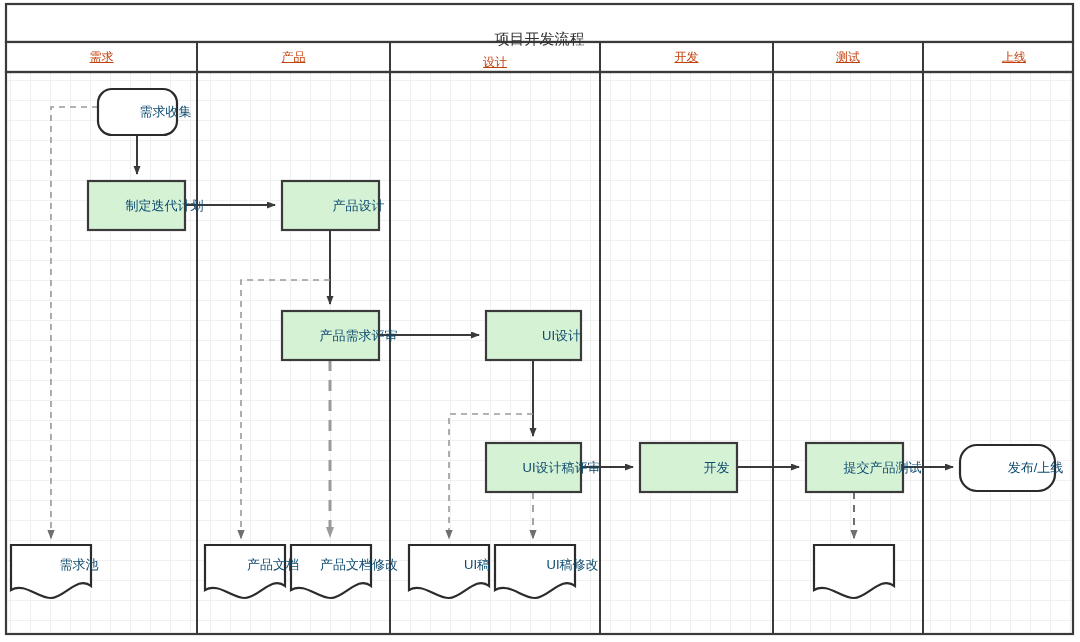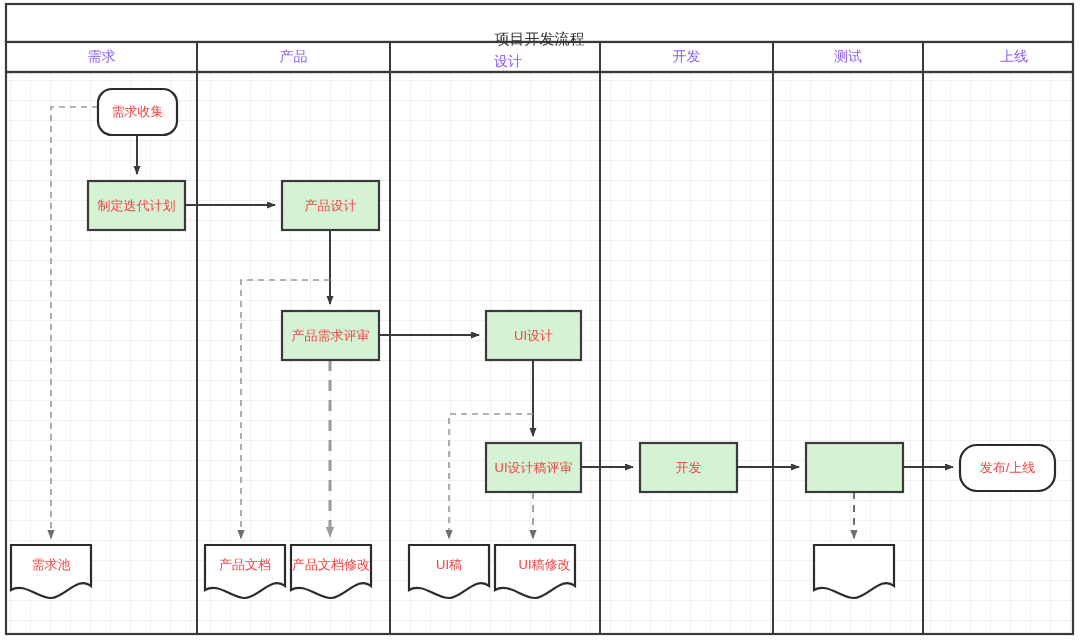--- a/index.html
+++ b/index.html
@@ -39,34 +39,36 @@
     top: 0;
     width: 1080px;
     height: 642px;
   }
   .node-label {
     position: absolute;
     display: flex;
     align-items: center;
     justify-content: center;
     text-align: center;
-    color: #ef4444;
+    color: #0c4a6e;
     font-size: 13px;
     line-height: 1.2;
     pointer-events: none;
     z-index: 5;
+    padding-left: 28px;
   }
   .lane-header-label {
     position: absolute;
     display: flex;
     align-items: center;
     justify-content: center;
-    font-size: 14px;
-    color: #8b5cf6;
+    font-size: 12px;
+    color: #c2410c;
     z-index: 5;
+    text-decoration: underline;
   }
   .title-label {
     position: absolute;
     display: flex;
     align-items: center;
     justify-content: center;
     font-size: 15px;
     color: #333333;
     z-index: 5;
   }
@@ -174,21 +176,21 @@
   <div class="title-label" style="left:6px; top:20px; width:1067px; height:38px;">
     <span>项目开发流程</span>
   </div>
 
   <div class="lane-header-label" style="left:6px; top:42px; width:191px; height:30px;">
     <span>需求</span>
   </div>
   <div class="lane-header-label" style="left:197px; top:42px; width:193px; height:30px;">
     <span>产品</span>
   </div>
-  <div class="lane-header-label" style="left:380px; top:42px; width:210px; height:40px;padding-left:23px;">
+  <div class="lane-header-label" style="left:390px; top:42px; width:210px; height:40px;">
     <span>设计</span>
   </div>
   <div class="lane-header-label" style="left:600px; top:42px; width:173px; height:30px;">
     <span>开发</span>
   </div>
   <div class="lane-header-label" style="left:773px; top:42px; width:150px; height:30px;">
     <span>测试</span>
   </div>
   <div class="lane-header-label" style="left:923px; top:42px; width:150px; height:30px;padding-left:16px;">
     <span>上线</span>
@@ -223,17 +225,20 @@
   </div>
   <div class="node-label" style="left:409px; top:545px; width:80px; height:40px;">
     <span>UI稿</span>
   </div>
   <div class="node-label" style="left:495px; top:545px; width:99px; height:40px;">
     <span>UI稿修改</span>
   </div>
   <div class="node-label" style="left:640px; top:443px; width:97px; height:49px;">
     <span>开发</span>
   </div>
+  <div class="node-label" style="left:806px; top:443px; width:97px; height:49px;">
+    <span>提交产品测试</span>
+  </div>
   <div class="node-label" style="left:960px; top:445px; width:95px; height:46px;">
     <span>发布/上线</span>
   </div>
 
 </div>
 
 </body></html>

